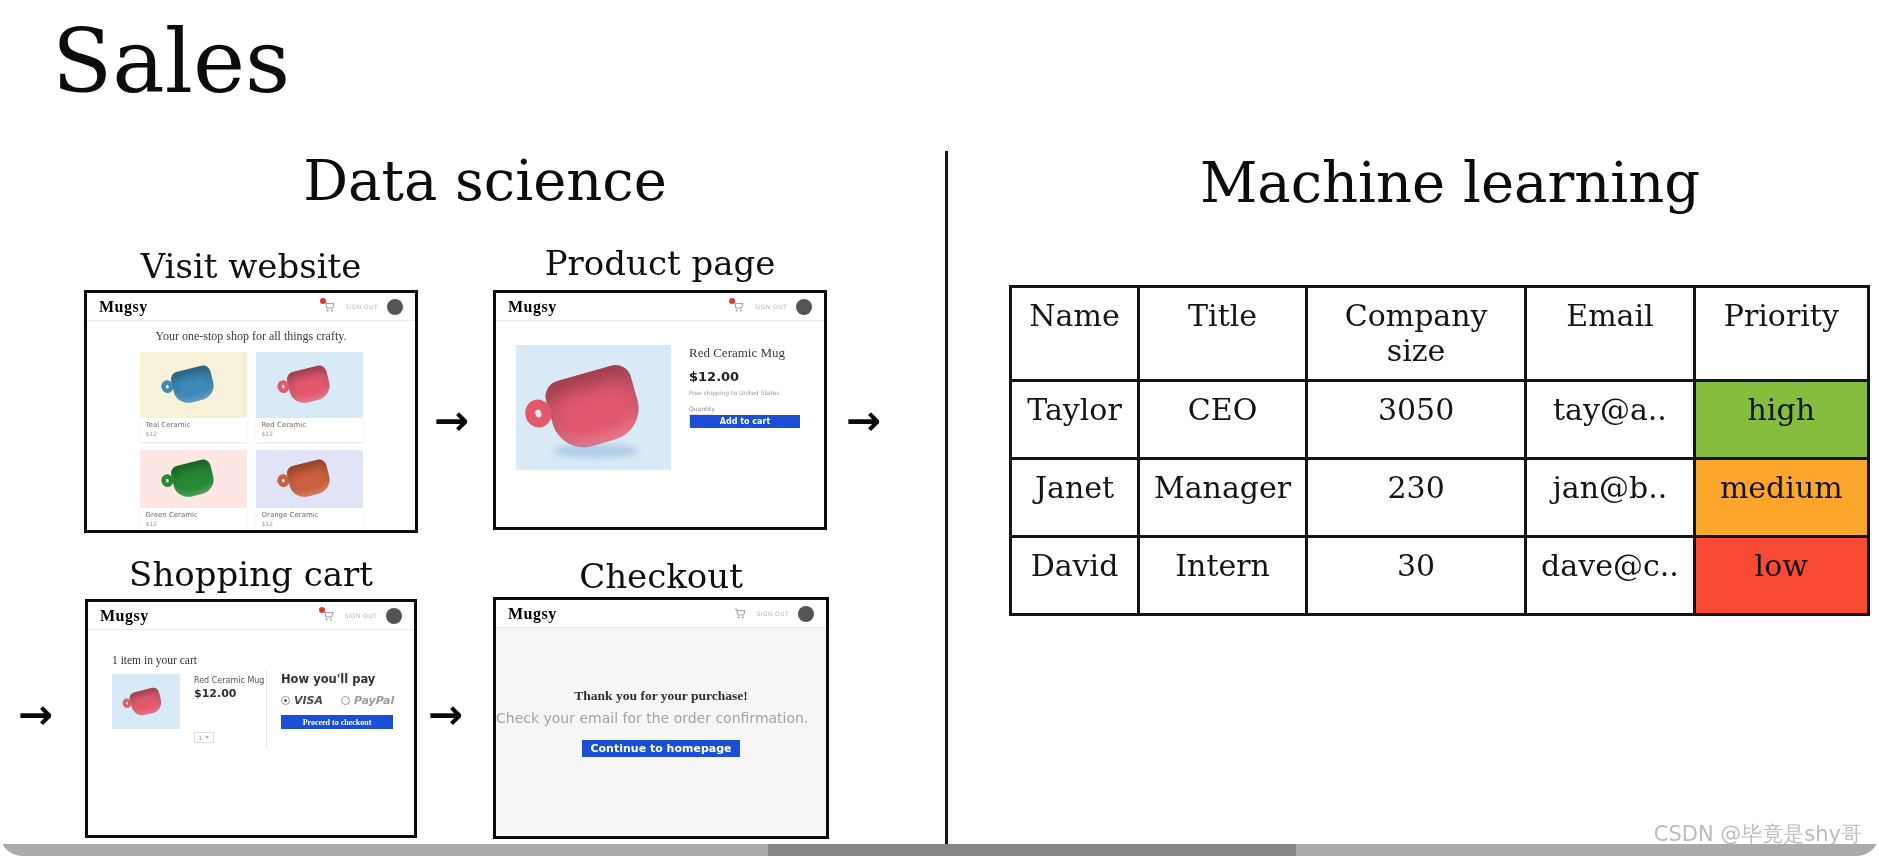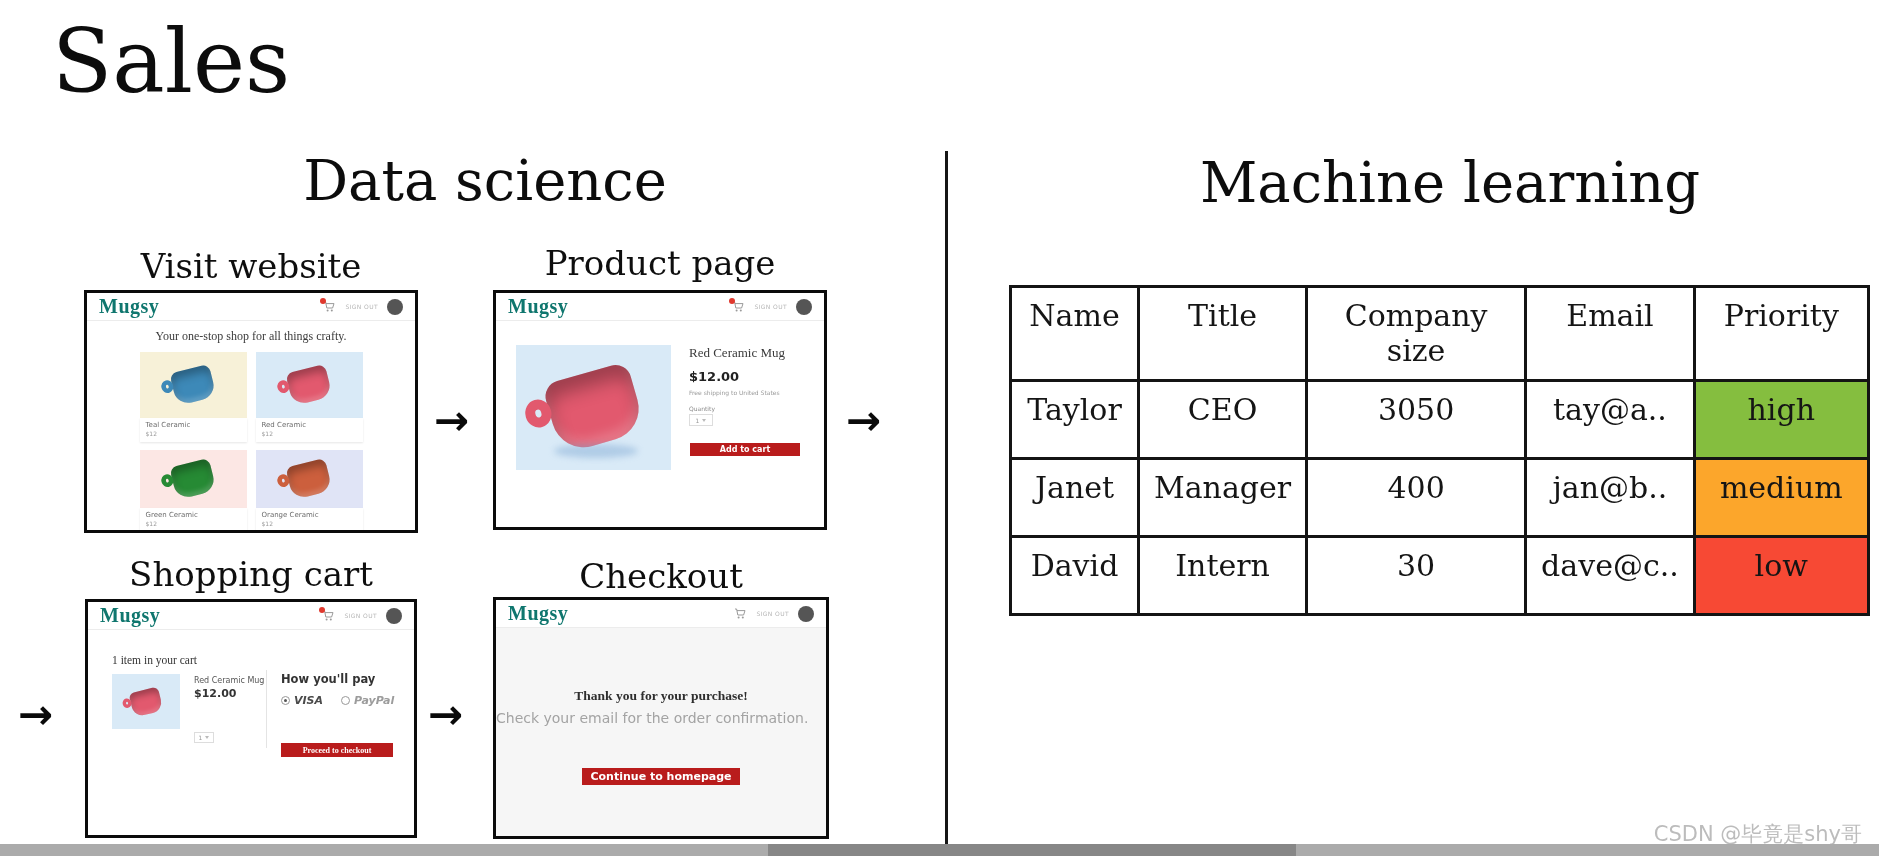--- a/index.html
+++ b/index.html
@@ -1,39 +1,39 @@
 <!DOCTYPE html>
 <html><head>
 <meta charset="utf-8">
 <style>
   * { margin:0; padding:0; box-sizing:border-box; }
   html,body { background:#fff; }
   #canvas {
     position:relative; width:1879px; height:856px; background:#ffffff;
-    overflow:hidden; font-family:"DejaVu Serif", serif; color:#111;
+    overflow:hidden; font-family:"DejaVu Serif", serif; color:#111;border-radius:22px;
   }
   .abs { position:absolute; }
 
   
   .slide-title { font-size:88px; line-height:1.0; color:#0c0c0c; }
   .section-heading { font-size:56px; line-height:1.1; color:#0c0c0c; text-align:center; }
   .step-label { font-size:34px; line-height:1.1; color:#0e0e0e; text-align:center; }
 
   .divider-v { width:3px; background:#161616; }
 
   .arrow { font-family:"DejaVu Sans", sans-serif; font-size:42px; font-weight:600;
            color:#0a0a0a; line-height:1; }
 
   
   .shot { background:#ffffff; border:3px solid #0b0b0b; overflow:hidden;
           font-family:"DejaVu Sans", sans-serif; }
   .shot-header { height:28px; display:flex; align-items:center;
                  padding:0 12px; background:#fff; border-bottom:1px solid #ececec; }
-  .brand { font-family:"Liberation Serif", serif; font-weight:600; font-size:20px;
-           color:#0f766e; letter-spacing:.5px; }
+  .brand { font-family:"Liberation Serif", serif; font-weight:600; font-size:16px;
+           color:#000000; letter-spacing:.5px; }
   .hdr-right { margin-left:auto; display:flex; align-items:center; gap:9px; }
   .cart-wrap { position:relative; width:13px; height:12px; }
   .cart-svg { width:12px; height:11px; display:block; }
   .badge { position:absolute; left:-3px; top:-3px; width:6px; height:6px;
            border-radius:50%; }
   .signout { font-size:6px; color:#b5b5b5; letter-spacing:.4px; }
   .avatar { width:16px; height:16px; border-radius:50%; background:#555; }
 
   
   .mug { position:relative; display:inline-block; transform:rotate(-14deg); }
@@ -67,22 +67,22 @@
   .pp-name { position:absolute; left:193px; top:52px; font-family:"Liberation Serif", serif;
              font-size:13px; color:#3a3a3a; }
   .pp-price { position:absolute; left:193px; top:76px; font-size:13px; font-weight:bold; color:#222; }
   .pp-ship { position:absolute; left:193px; top:96px; font-size:6px; color:#9a9a9a; }
   .pp-qty-label { position:absolute; left:193px; top:112px; font-size:6px; color:#8a8a8a; }
   .qty-box { position:absolute; width:24px; height:12px; border:1px solid #ddd;
              display:flex; align-items:center; justify-content:center; gap:3px;
              font-size:6px; color:#999; background:#fff; }
   .qty-caret { width:0; height:0; border-left:2px solid transparent;
                border-right:2px solid transparent; border-top:3px solid #bbb; }
-  .btn-dark { position:absolute; background:#b91c1c; color:#fff; font-weight:bold;
-              display:flex; align-items:center; justify-content:center;margin-top:28px; }
+  .btn-dark { position:absolute; background:#1d4ed8; color:#fff; font-weight:bold;
+              display:flex; align-items:center; justify-content:center; }
 
   
   .cart-items-label { position:absolute; left:24px; top:52px;
                       font-family:"Liberation Serif", serif; font-size:11.5px; color:#333; }
   .cart-thumb { position:absolute; left:24px; top:72px; width:68px; height:55px;
                 display:flex; align-items:center; justify-content:center; }
   .cart-item-name { position:absolute; left:106px; top:74px; font-size:8px; color:#555; }
   .cart-item-price { position:absolute; left:106px; top:85px; font-size:11px; font-weight:bold; color:#333; }
   .cart-divider { position:absolute; left:178px; top:68px; width:1px; height:78px; background:#e4e4e4; }
   .pay-heading { position:absolute; left:193px; top:70px; font-size:11.5px; font-weight:bold; color:#333; }
@@ -331,21 +331,21 @@
       <tr>
         <td>Taylor</td>
         <td>CEO</td>
         <td>3050</td>
         <td>tay@a..</td>
         <td style="background-color: rgb(133, 190, 63);">high</td>
       </tr>
       <tr>
         <td>Janet</td>
         <td>Manager</td>
-        <td>400</td>
+        <td>230</td>
         <td>jan@b..</td>
         <td style="background-color: rgb(252, 166, 43);">medium</td>
       </tr>
       <tr>
         <td>David</td>
         <td>Intern</td>
         <td>30</td>
         <td>dave@c..</td>
         <td style="background-color: rgb(247, 73, 52);">low</td>
       </tr>

